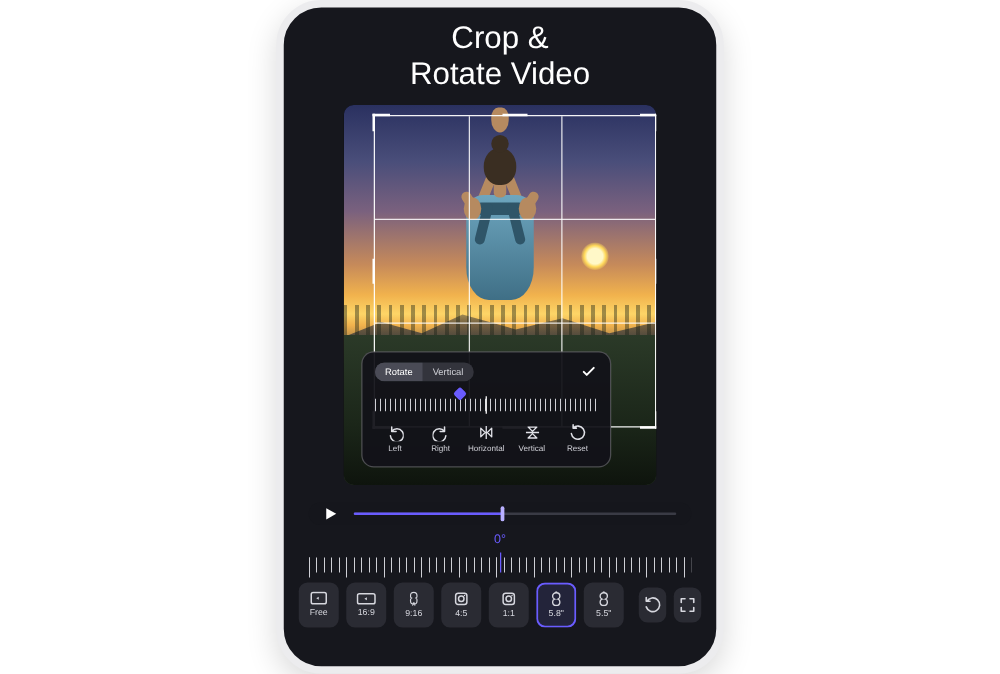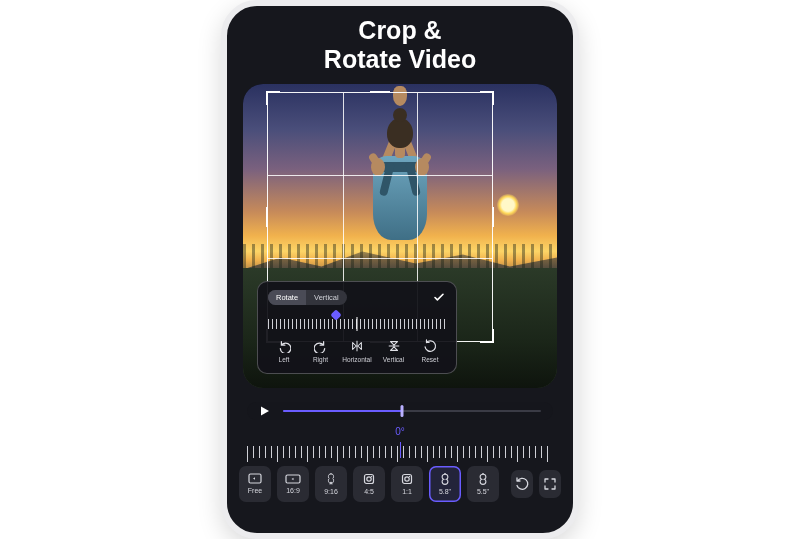--- a/index.html
+++ b/index.html
@@ -5,27 +5,27 @@
   html,body{margin:0;padding:0;width:800px;height:539px;background:#fff;font-family:-apple-system,Helvetica,Arial,sans-serif;overflow:hidden}
 
   .device{
     position:absolute;left:221px;top:0;width:358px;height:539px;
     background:#16171d;border-radius:36px;border:6px solid #ececee;
     box-shadow:0 8px 24px rgba(0,0,0,.15);
     overflow:hidden;box-sizing:border-box;
   }
 
   .title{
-    color:#fff;text-align:center;font-size:25px;font-weight:700;
+    color:#fff;text-align:center;font-size:25px;font-weight:400;
     line-height:1.15;margin-top:10px;
   }
 
   .canvas-wrap{
-    position:relative;margin:10px auto 0;width:314px;height:304px;
-    border-radius:20px;overflow:hidden;background:#000;
+    position:relative;margin:10px auto 0;width:250px;height:304px;
+    border-radius:8px;overflow:hidden;background:#000;
   }
   
   .sky{position:absolute;inset:0;background:linear-gradient(to bottom,
        #2a3160 0%,#4a4e7a 15%,#7a617e 28%,#c68a5a 42%,#f1b24d 50%,#fdd567 55%,#f1b24d 58%,#9a7848 63%,#3a4a38 70%)}
   .sun{position:absolute;right:38px;top:110px;width:22px;height:22px;border-radius:50%;
        background:radial-gradient(circle,#fff8c8 0 40%,#ffd95a 55%,rgba(255,200,80,0) 75%)}
   .hills{position:absolute;left:0;right:0;top:150px;height:60px;
        background:linear-gradient(to bottom,rgba(40,45,55,.0),rgba(40,45,55,.6) 40%,#28323a 100%);
        clip-path:polygon(0 60%,12% 40%,25% 55%,38% 30%,55% 50%,70% 35%,85% 55%,100% 40%,100% 100%,0 100%)}
   .ground{position:absolute;left:0;right:0;bottom:0;height:120px;

